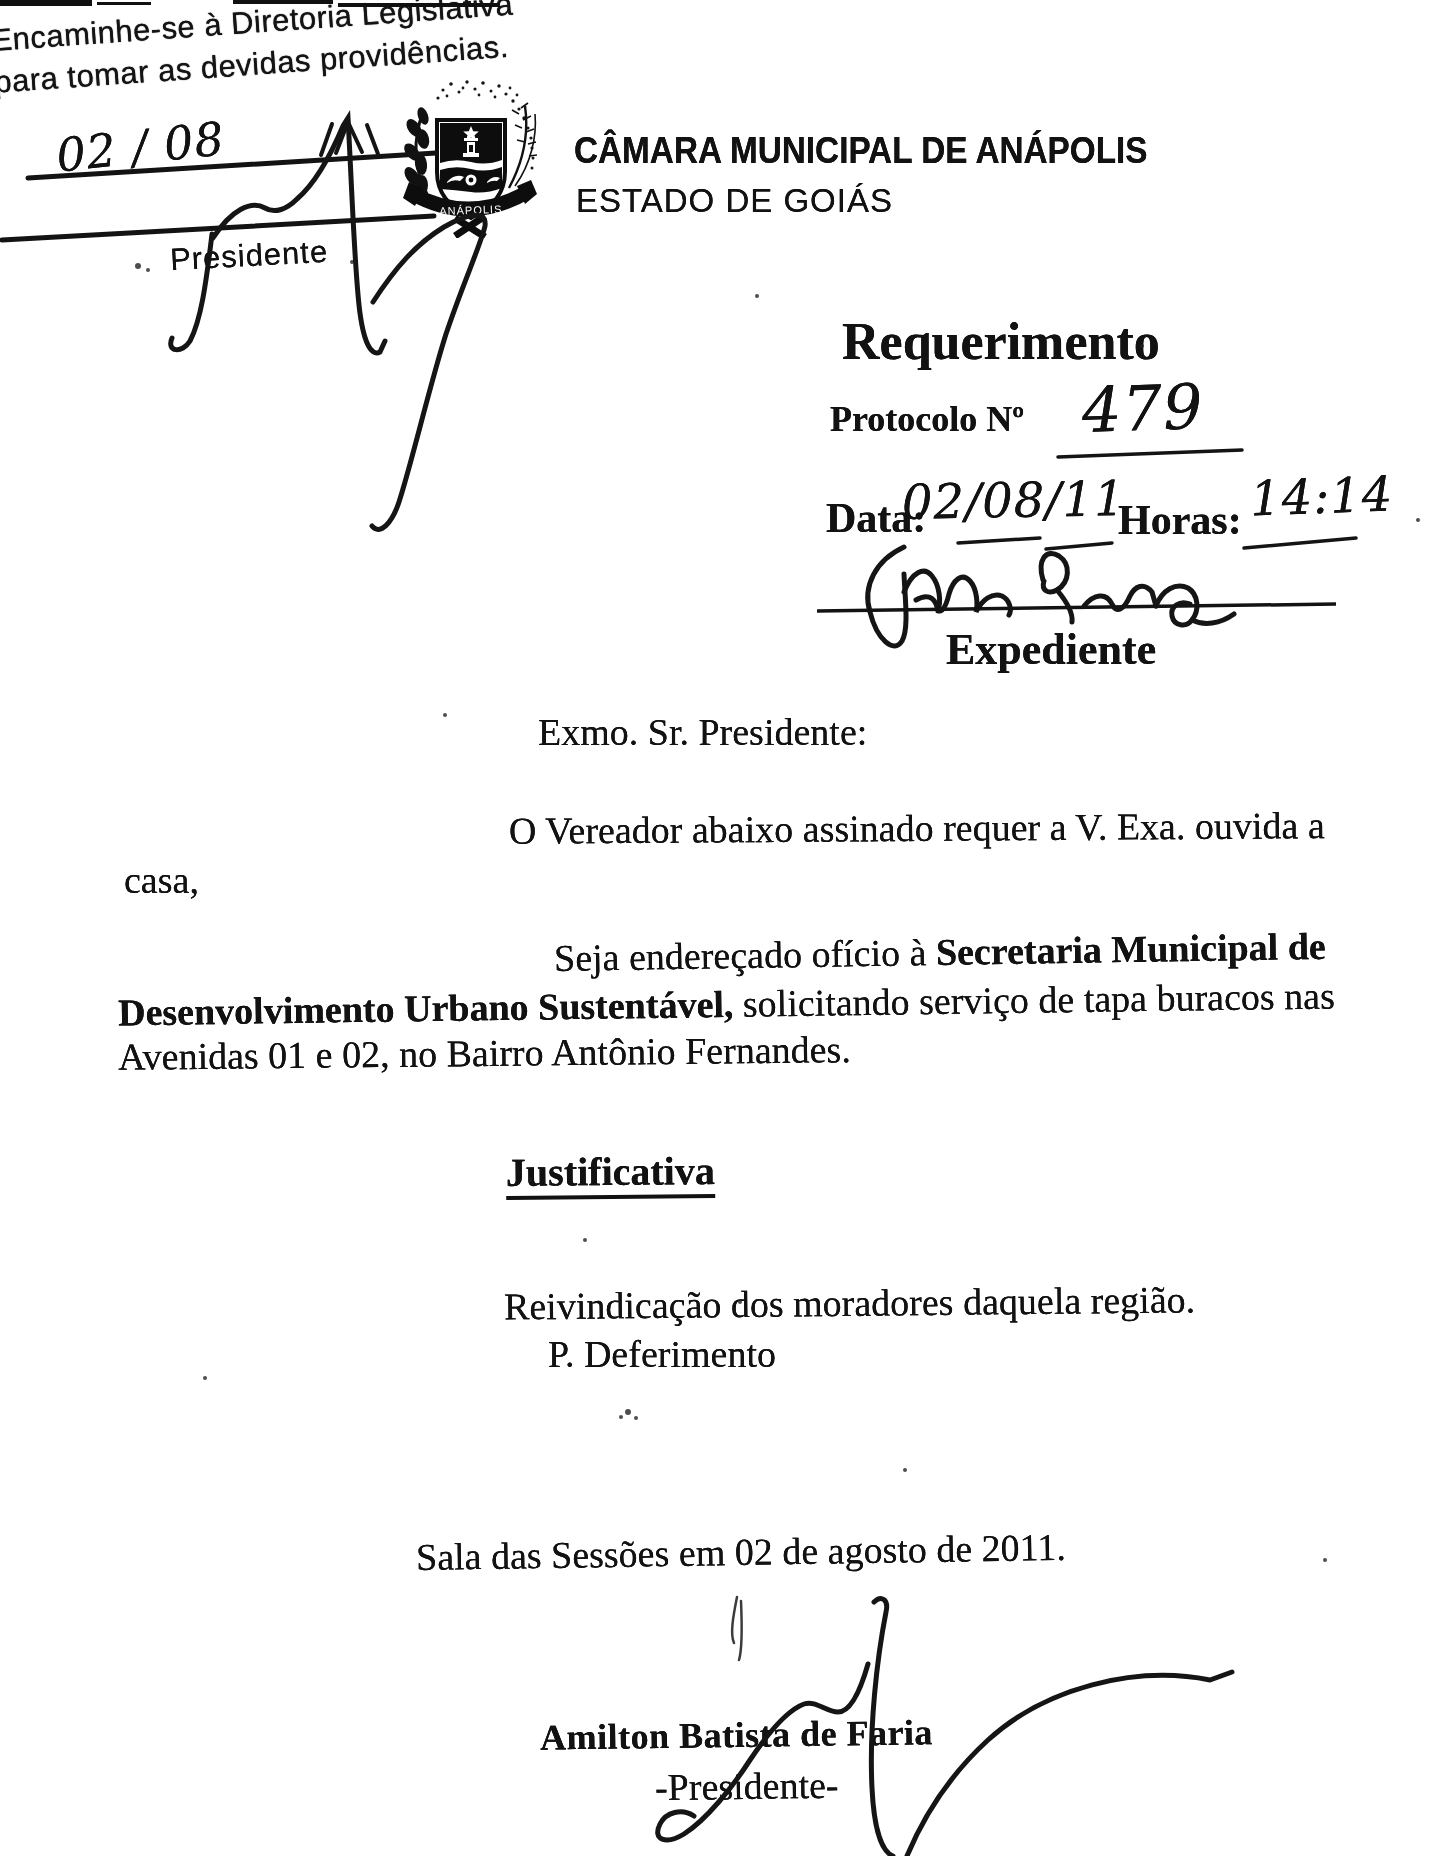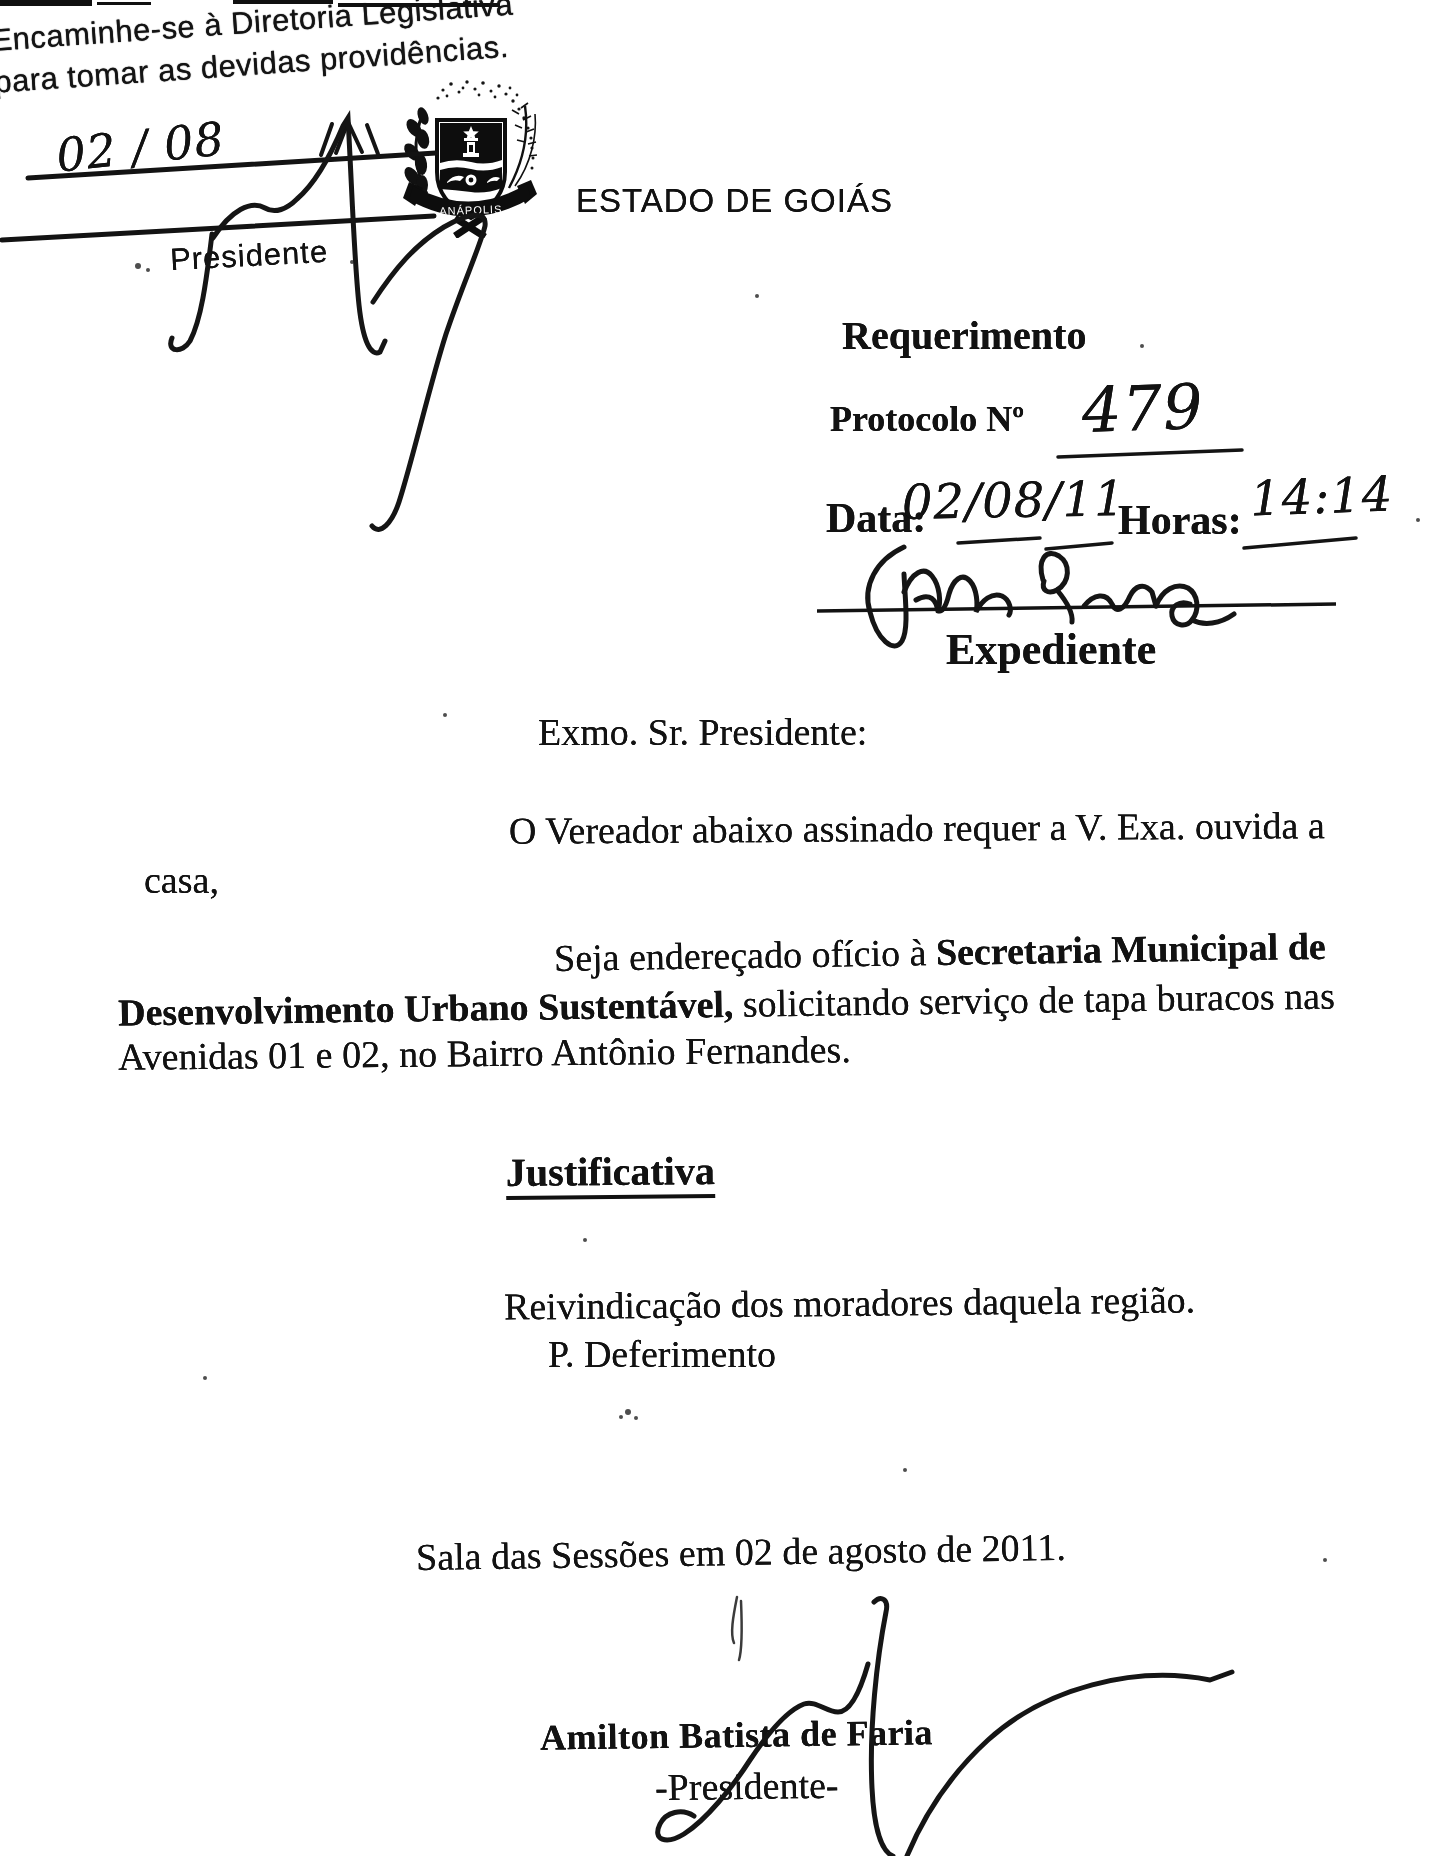--- a/index.html
+++ b/index.html
@@ -32,20 +32,21 @@
 
   <div class="stamp">
     <div>Encaminhe-se à Diretoria Legislativa</div>
     <div>para tomar as devidas providências.</div>
   </div>
 
   <div class="t hand" style="left:56px;top:120px;font-size:46px;transform:rotate(-6deg);">02 / 08</div>
 
   <div class="t sans" style="left:170px;top:238px;font-size:31px;transform:rotate(-3deg);letter-spacing:1px;">Presidente</div>
 
+  <div class="t sans b" style="left:574px;top:130px;font-size:37px;"><span class="squeeze">CÂMARA MUNICIPAL DE ANÁPOLIS</span></div>
   <div class="t sans" style="left:576px;top:182px;font-size:33px;letter-spacing:1px;">ESTADO DE GOIÁS</div>
 
   <svg class="overlay" style="left:393px;top:76px;" width="152" height="162" viewBox="0 0 152 162">
 
     <g fill="#161616">
       <circle cx="50" cy="14" r="1.6"></circle>
         <circle cx="58" cy="8" r="1.8"></circle>
         <circle cx="66" cy="16" r="1.5"></circle>
       <circle cx="74" cy="6" r="1.7"></circle>
         <circle cx="82" cy="13" r="1.6"></circle>
@@ -108,36 +109,36 @@
 
     <g>
       <path d="M16,106 L30,112 L22,130 L10,122 Z" fill="#0d0d0d"></path>
       <path d="M138,104 L124,110 L132,128 L144,118 Z" fill="#0d0d0d"></path>
       <path d="M20,110 Q77,142 134,108 L138,122 Q77,158 16,124 Z" fill="#0d0d0d"></path>
       <path d="M62,142 L92,161 M92,140 L62,160" stroke="#0d0d0d" stroke-width="7"></path>
       <text x="78" y="138" font-size="11" fill="#fff" text-anchor="middle" font-family="Liberation Sans, sans-serif" letter-spacing="1" transform="rotate(-2 78 138)">ANÁPOLIS</text>
     </g>
   </svg>
 
-  <div class="t serif b" style="left:842px;top:312px;font-size:40px;">Requerimento</div>
+  <div class="t serif b" style="left:842px;top:312px;font-size:52px;">Requerimento</div>
 
   <div class="t serif b" style="left:830px;top:398px;font-size:36px;">Protocolo Nº</div>
   <div class="t hand" style="left:1082px;top:372px;font-size:62px;transform:rotate(-2deg);">479</div>
 
   <div class="t serif b" style="left:826px;top:494px;font-size:42px;text-align:right;">Data:</div>
   <div class="t hand" style="left:902px;top:472px;font-size:48px;transform:rotate(-1deg);">02/08/11</div>
   <div class="t serif b" style="left:1118px;top:496px;font-size:42px;font-family:Liberation Serif, serif;">Horas:</div>
   <div class="t hand" style="left:1250px;top:468px;font-size:48px;transform:rotate(-2deg);">14:14</div>
 
   <div class="t serif b" style="left:946px;top:612px;font-size:44px;margin-top:12px;">Expediente</div>
 
   <div class="t serif" style="left:509px;top:710px;font-size:38px;margin-left:29px;">Exmo. Sr. Presidente:</div>
 
   <div class="t serif" style="left:509px;top:806px;font-size:38px;transform:rotate(-0.4deg);">O Vereador abaixo assinado requer a V. Exa. ouvida a</div>
-  <div class="t serif" style="left:144px;top:858px;font-size:38px;">casa,</div>
+  <div class="t serif" style="left:124px;top:858px;font-size:38px;">casa,</div>
 
   <div class="t serif" style="left:554px;top:930px;font-size:38px;transform:rotate(-0.9deg);"><span>Seja endereçado ofício à </span><span class="b">Secretaria Municipal de</span></div>
   <div class="t serif" style="left:118px;top:982px;font-size:38px;transform:rotate(-0.8deg);"><span class="b">Desenvolvimento Urbano Sustentável,</span><span> solicitando serviço de tapa buracos nas</span></div>
   <div class="t serif" style="left:118px;top:1031px;font-size:38px;transform:rotate(-0.6deg);">Avenidas 01 e 02, no Bairro Antônio Fernandes.</div>
 
   <div class="t serif b" style="left:506px;top:1148px;font-size:40px;transform:rotate(-0.5deg);"><span class="just">Justificativa</span></div>
 
   <div class="t serif" style="left:504px;top:1281px;font-size:38px;transform:rotate(-0.6deg);">Reivindicação dos moradores daquela região.</div>
 
   <div class="t serif" style="left:548px;top:1332px;font-size:38px;">P. Deferimento</div>

